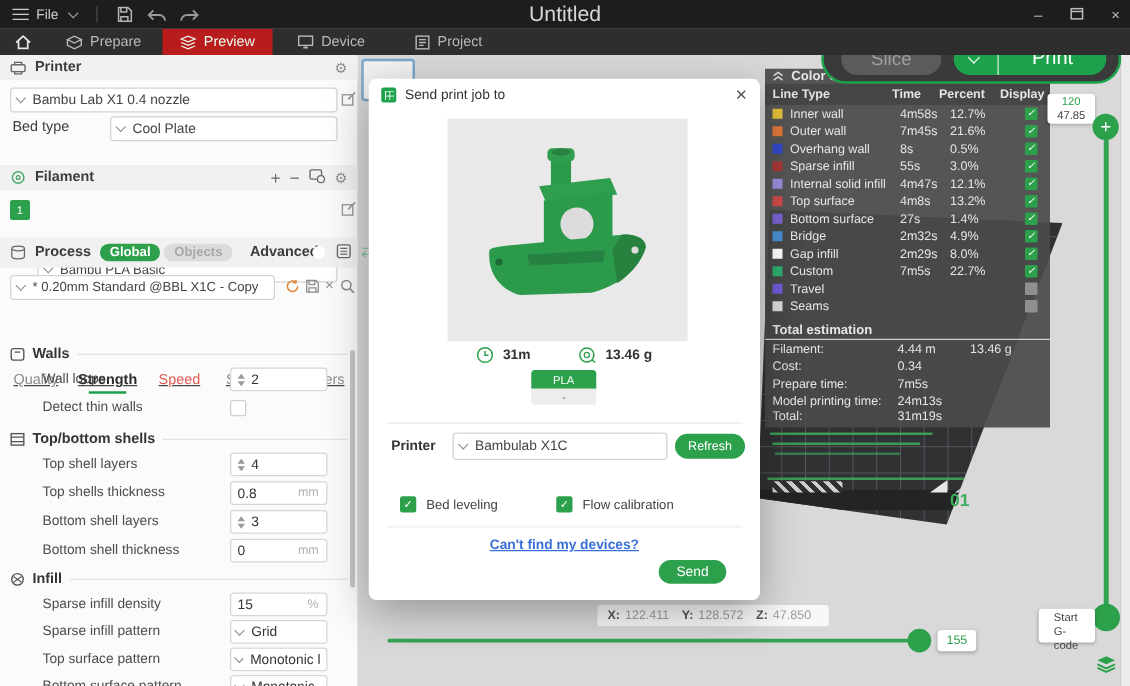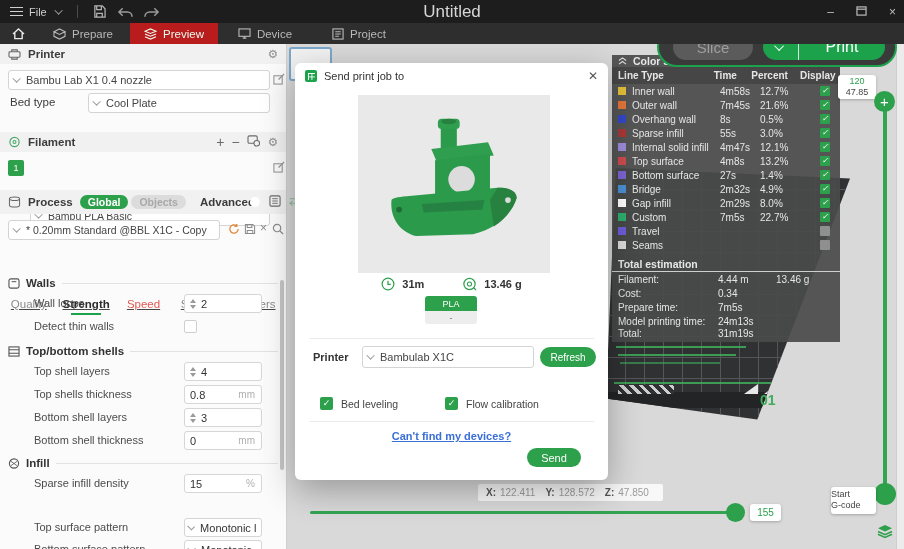--- a/index.html
+++ b/index.html
@@ -104,21 +104,21 @@
   .print-arrow { width:36px; display:flex; align-items:center; justify-content:center; border-right:1px solid rgba(255,255,255,0.8); height:100%; }
   .print-arrow .chev { border-color:#fff; width:7px; height:7px; }
   .print-label { flex:1; text-align:center; font-size:16px; }
 
   
   .vtrack { left:883px; top:102px; width:4px; height:392px; background:#33a452; border-radius:2px; z-index:20; }
   .pluscirc { left:874px; top:91px; width:21px; height:21px; border-radius:50%; background:#2da04c; color:#fff; z-index:21; display:flex; align-items:center; justify-content:center; font-size:15px; line-height:1; }
   .vtip { left:838px; top:75px; width:38px; height:24px; background:#fff; border-radius:3px; box-shadow:0 1px 3px rgba(0,0,0,.25); z-index:21; text-align:center; font-size:9px; line-height:1.25; padding-top:1px; }
   .vtip .a { color:#2da04c; } .vtip .b { color:#444; }
   .vhandle { left:874px; top:483px; width:22px; height:22px; border-radius:50%; background:#2da04c; z-index:21; }
-  .vlabel { left:831px; top:487px; width:45px; height:27px; background:#fff; border-radius:3px; box-shadow:0 1px 3px rgba(0,0,0,.25); z-index:21; font-size:9px; color:#444; padding:2px 0; line-height:1.2; }
+  .vlabel { left:831px; top:487px; width:45px; height:27px; background:#fff; border-radius:3px; box-shadow:0 1px 3px rgba(0,0,0,.25); z-index:21; font-size:9px; color:#444; padding:2px 12px; line-height:1.2; }
   .layersic { left:877px; top:524px; z-index:21; }
   .htrack { left:310px; top:511px; width:428px; height:3px; background:#33a452; border-radius:2px; z-index:20; }
   .hhandle { left:726px; top:503px; width:19px; height:19px; border-radius:50%; background:#2da04c; z-index:21; }
   .hlabel { left:750px; top:504px; width:31px; height:17px; background:#fff; border-radius:3px; box-shadow:0 1px 3px rgba(0,0,0,.25); z-index:21; color:#2da04c; font-size:10px; display:flex; align-items:center; justify-content:center; }
   .coords { left:478px; top:484px; height:17px; background:rgba(253,253,253,0.85); border-radius:2px; z-index:19; display:flex; align-items:center; gap:4px; padding:0 8px; font-size:10px; }
   .coords b { color:#555; font-weight:bold; } .coords span { color:#9c9c9c; margin-right:6px; }
 
   
   .dialog { left:295px; top:63px; width:313px; height:417px; background:#fff; border-radius:6px; box-shadow:0 10px 34px rgba(0,0,0,.3); z-index:40; }
   .dlg-title { position:absolute; left:0; top:0; width:100%; height:26px; display:flex; align-items:center; gap:7px; padding:0 10px; font-size:11px; color:#333; }
@@ -407,20 +407,27 @@
       <span>Infill</span>
         <span class="rule"></span>
     </div>
     <div class="srow" style="top:430px">
       <span class="slabel">Sparse infill density</span>
       <div class="sctl">
         <span>15</span>
         <span class="unit">%</span>
       </div>
     </div>
+    <div class="srow" style="top:452px">
+      <span class="slabel">Sparse infill pattern</span>
+      <div class="sctl">
+        <span class="chev"></span>
+        <span>Grid</span>
+      </div>
+    </div>
     <div class="srow" style="top:474px">
       <span class="slabel">Top surface pattern</span>
       <div class="sctl">
         <span class="chev"></span>
         <span style="white-space:nowrap;overflow:hidden">Monotonic li...</span>
       </div>
     </div>
     <div class="srow" style="top:496px">
       <span class="slabel">Bottom surface pattern</span>
       <div class="sctl">

